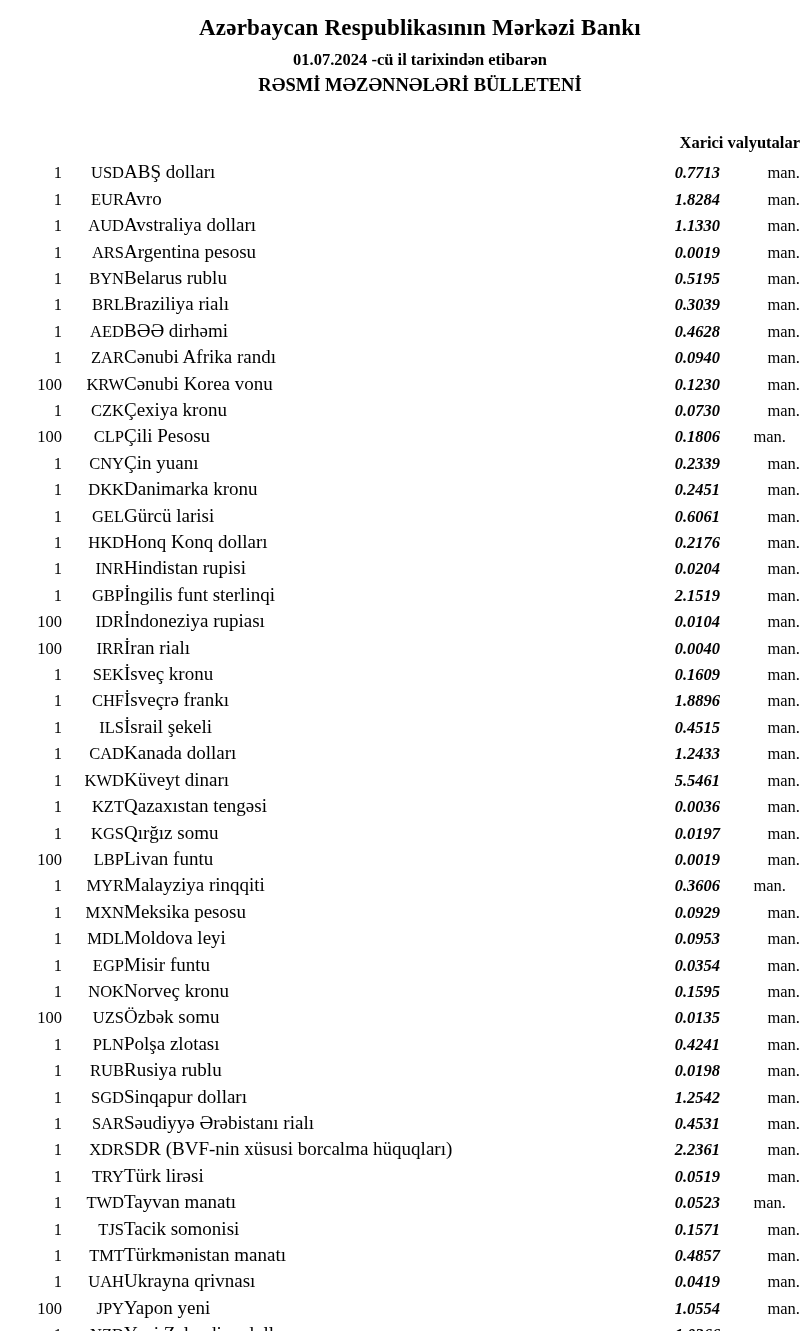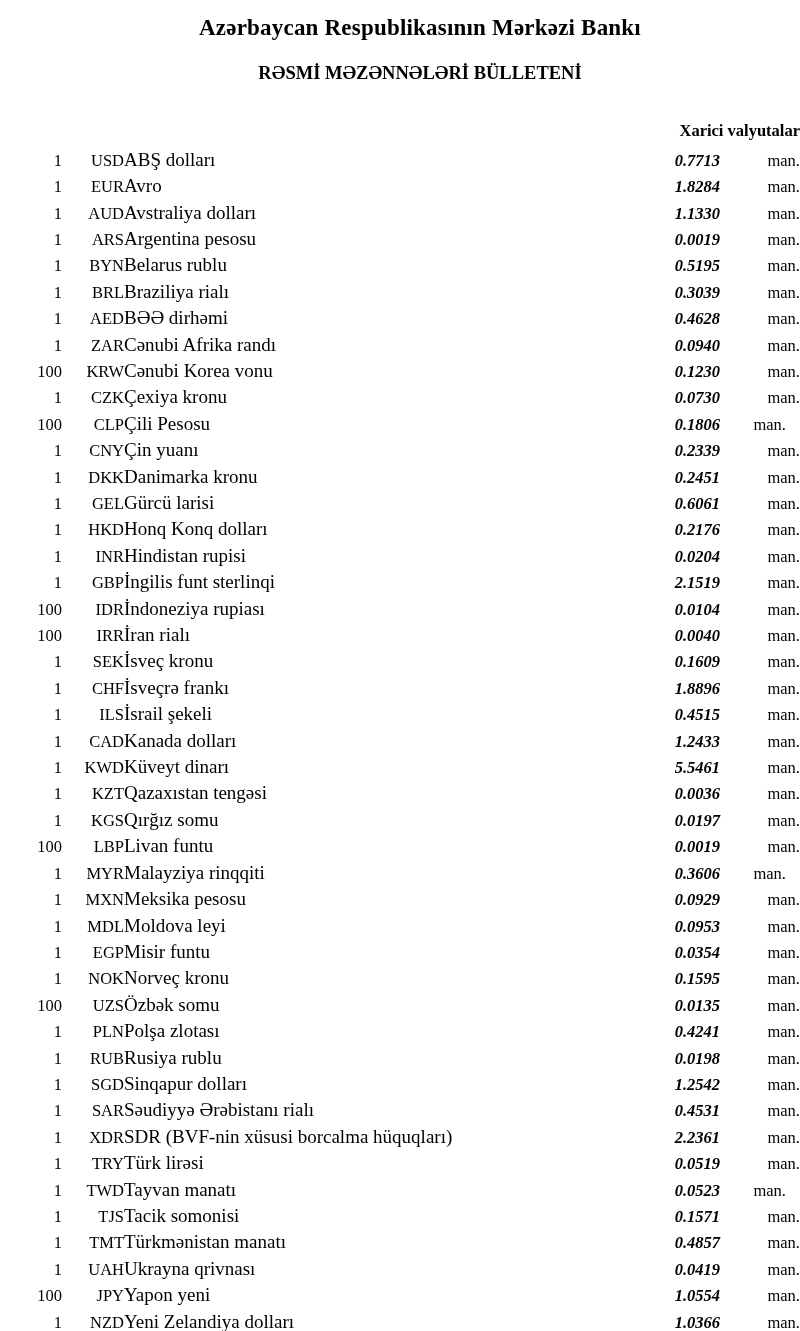--- a/index.html
+++ b/index.html
@@ -38,21 +38,21 @@
   }
   .subtitle-line {
     font-size: 16.5px;
     font-weight: bold;
     margin: 8px 0 0 0;
     line-height: 1.25;
   }
   .bulletin-line {
     font-size: 18.5px;
     font-weight: bold;
-    margin: 20px 0 0 0;
+    margin: 4px 0 0 0;
     line-height: 1.25;
   }
   .section-title {
     text-align: right;
     font-size: 16.5px;
     font-weight: bold;
     margin: 36px 0 6px 0;
   }
   table.rates {
     width: 100%;
@@ -99,20 +99,21 @@
     padding-right: 14px;
   }
 </style>
 </head>
 <body>
 
 <div class="page">
 
   <div class="header">
     <div class="bank-title">Azərbaycan Respublikasının Mərkəzi Bankı</div>
+    <div class="date-line">01.07.2024 -cü il tarixindən etibarən</div>
     <div class="bulletin-line">RƏSMİ MƏZƏNNƏLƏRİ BÜLLETENİ</div>
   </div>
 
   <div class="section-title">Xarici valyutalar</div>
 
   <table class="rates">
     <tbody>
         <tr>
           <td class="amount">1</td>
           <td class="code">USD</td>

